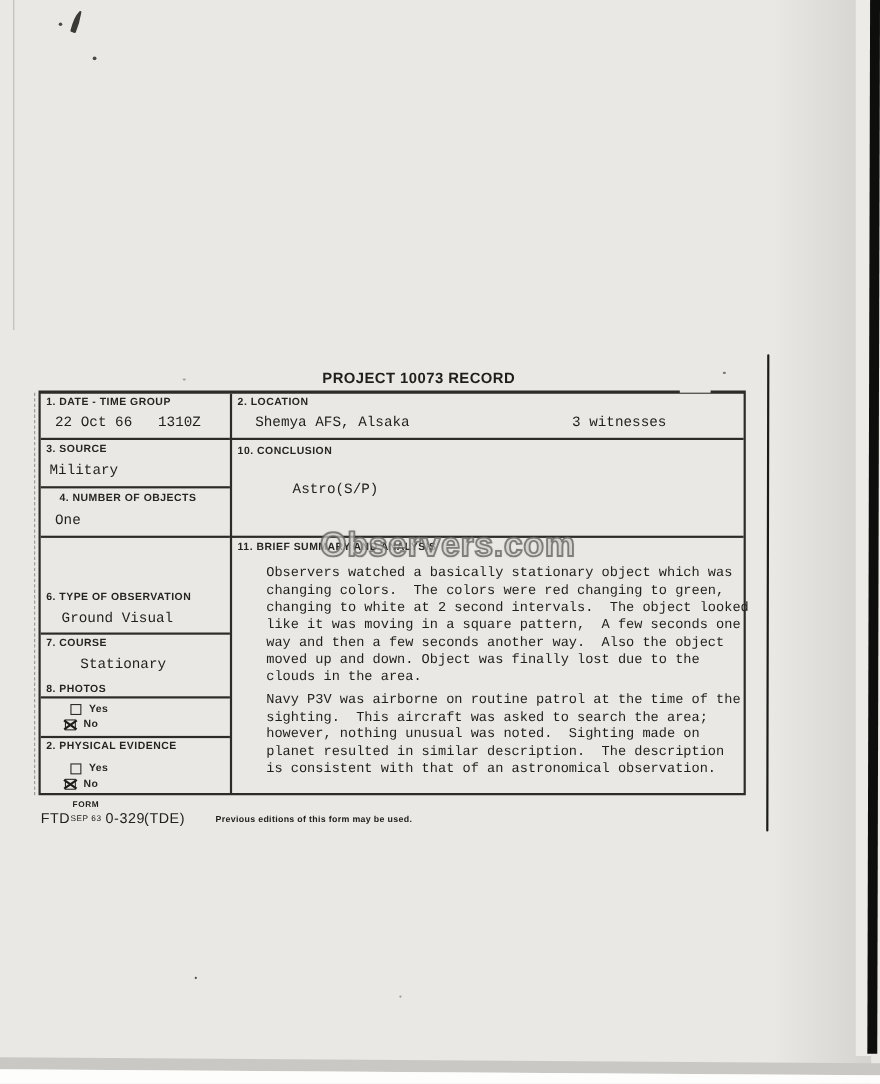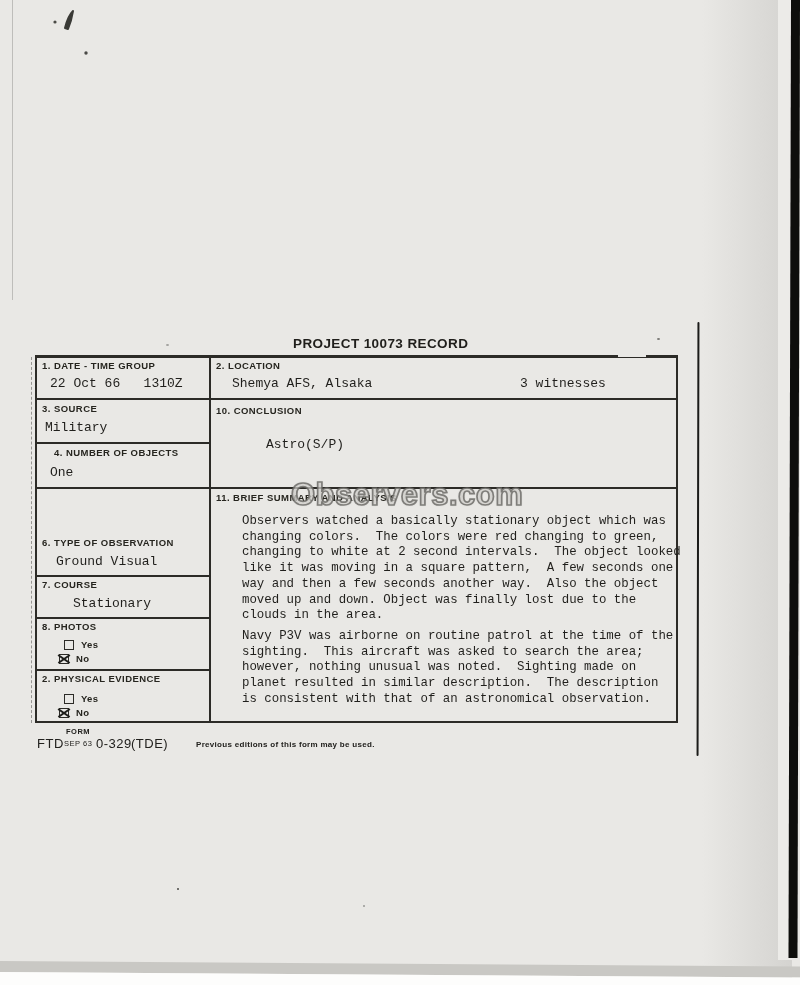--- a/index.html
+++ b/index.html
@@ -140,21 +140,21 @@
     <span class="val" style="left:8px;top:20px;">Military</span>
   </div>
   <div class="cell bb" style="left:0;top:86px;width:172px;height:45px;">
     <span class="lbl" style="left:5px;top:4px;margin-left:12px;">4. NUMBER OF OBJECTS</span>
     <span class="val" style="left:13px;top:21px;">One</span>
   </div>
   <div class="cell bb" style="left:0;top:176px;width:172px;height:43px;">
     <span class="lbl" style="left:5px;top:4px;">6. TYPE OF OBSERVATION</span>
     <span class="val" style="left:19px;top:20px;">Ground Visual</span>
   </div>
-  <div class="cell bb" style="left:0;top:219px;width:172px;height:42px;">
+  <div class="cell bb" style="left:0;top:219px;width:172px;height:58px;">
     <span class="lbl" style="left:5px;top:3px;">7. COURSE</span>
     <span class="val" style="left:36px;top:19px;">Stationary</span>
   </div>
   <div class="cell bb" style="left:0;top:261px;width:172px;height:52px;">
     <span class="lbl" style="left:5px;top:3px;">8. PHOTOS</span>
     <span class="cb-line" style="left:27px;top:21px;">
       <span class="cbx"></span>
       <span class="cb-txt">Yes</span>
     </span>
     <span class="cb-line" style="left:22px;top:35px;">

